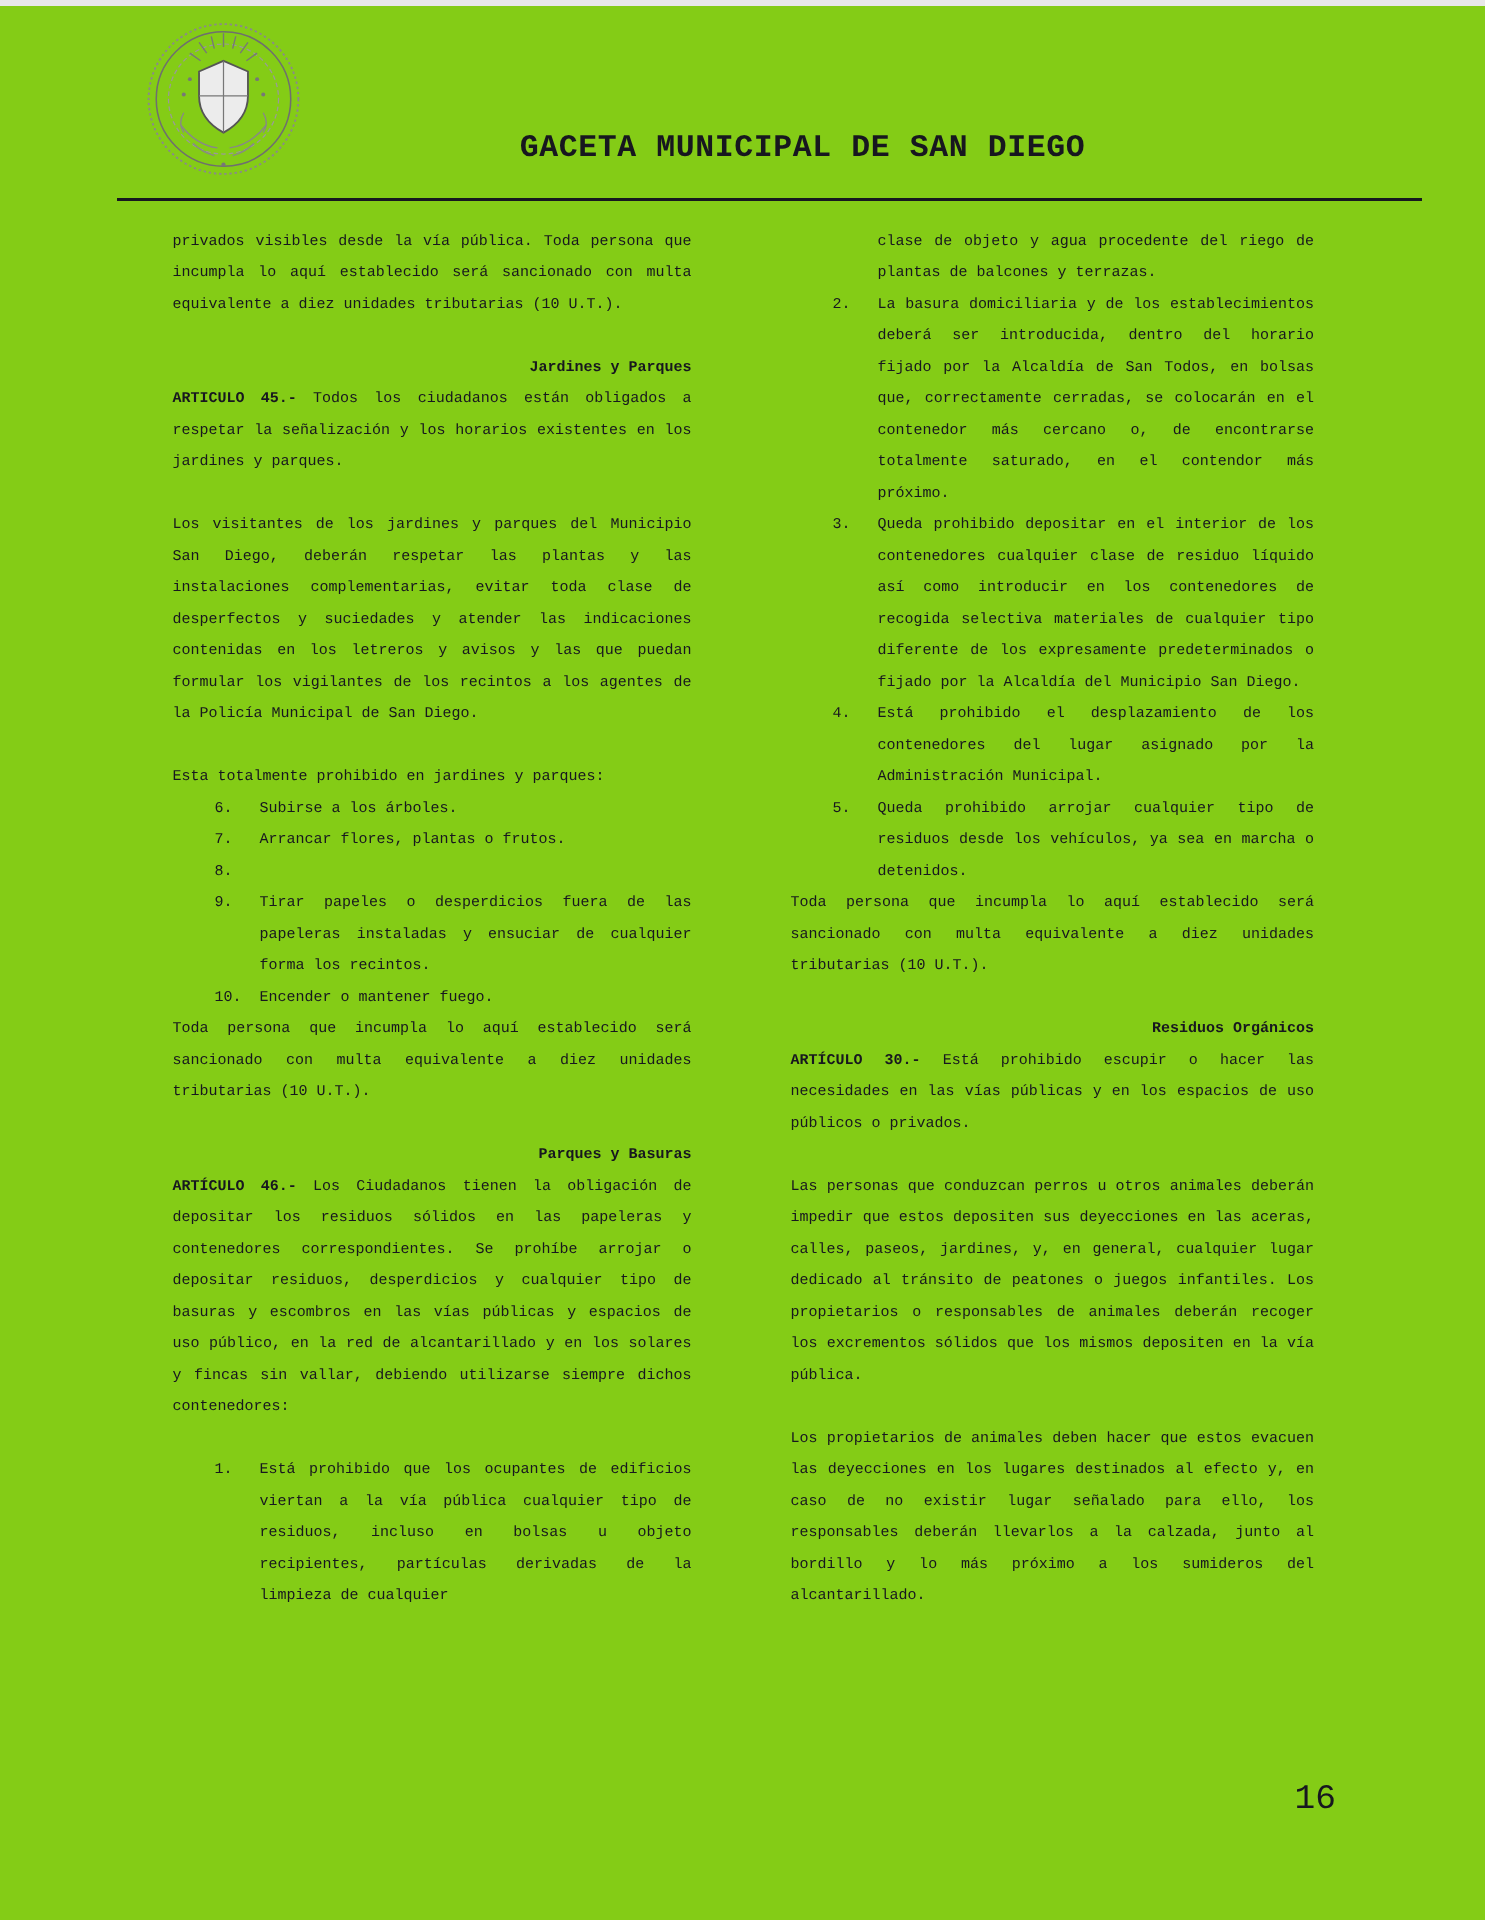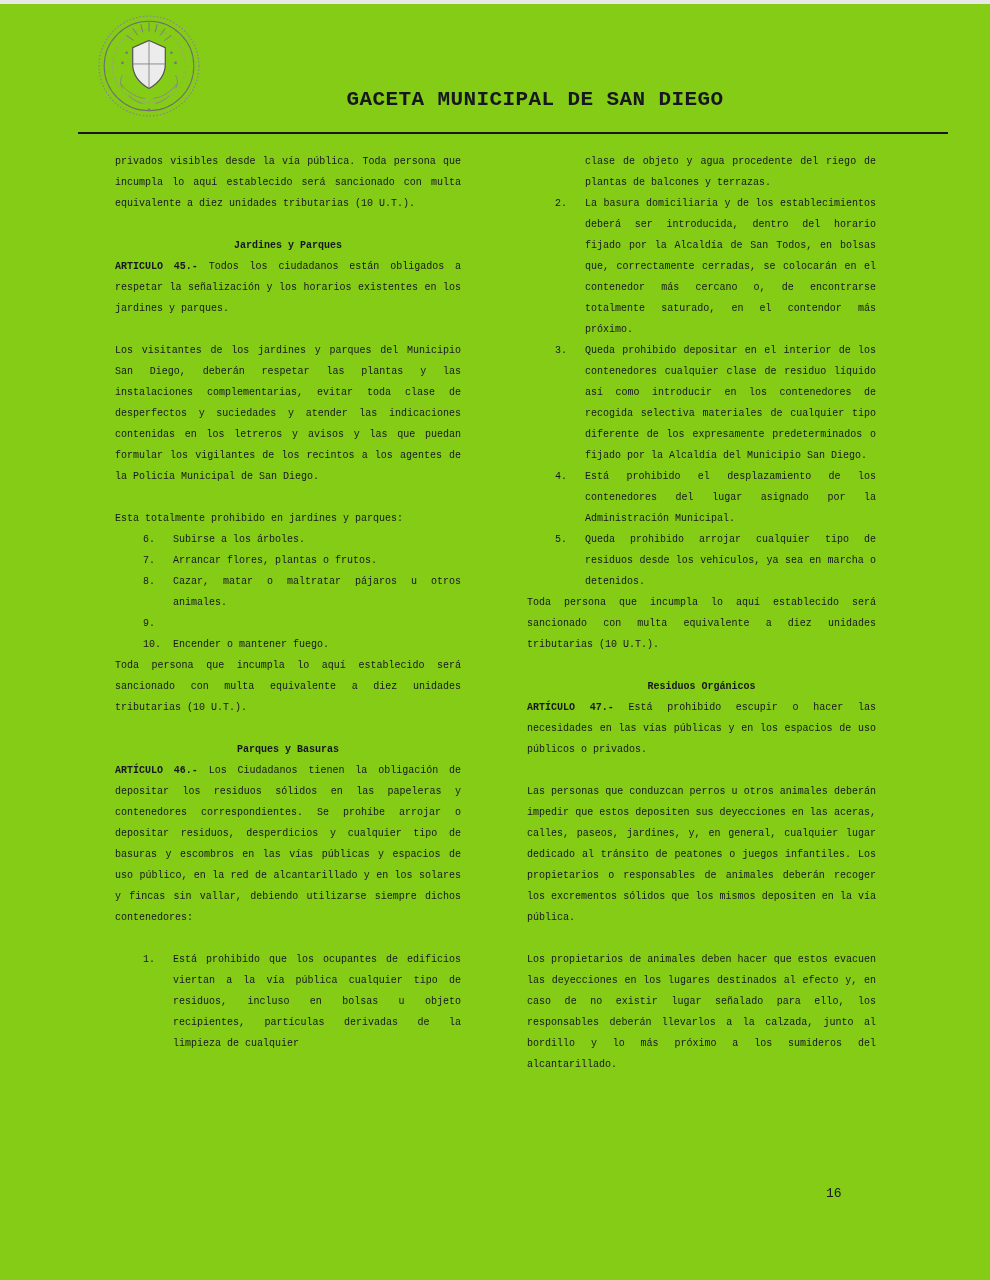--- a/index.html
+++ b/index.html
@@ -23,29 +23,29 @@
     border-top:2.4px solid #17171f;
   }
   .col {
     position:absolute; top:147px;
     font-size:10px; line-height:21px; text-align:justify;
   }
   .col.left  { left:115px; width:346px; }
   .col.right { left:527px; width:349px; }
   .blk   { margin:0 0 21px 0; }
   .tight { margin:0; }
-  .heading { font-weight:700; text-align:center; margin:0; }
+  .heading { font-weight:700; text-align:right; margin:0; }
   .lead  { font-weight:700; }
   .li { display:flex; padding-left:28px; margin:0; }
   .li .num { flex:0 0 30px; text-align:left; }
   .li .txt { flex:1 1 auto; text-align:justify; }
   .cont { margin:0 0 0 58px; }
   .pagenum {
-    position:absolute; top:1182px; left:826px;
-    font-size:13px;
+    position:absolute; top:1182px; left:863px;
+    font-size:23px;
   }
 </style>
 </head>
 <body>
 
 <div class="doc-page">
 
   <div class="seal">
     <svg width="102" height="108" viewBox="0 0 100 106">
       <circle cx="50" cy="53" r="49" fill="none" stroke="#8a8a8a" stroke-width="1.2" stroke-dasharray="1.6 1.8"></circle>
@@ -91,24 +91,24 @@
       <div class="li">
         <span class="num">6.</span>
         <span class="txt">Subirse a los árboles.</span>
       </div>
       <div class="li">
         <span class="num">7.</span>
         <span class="txt">Arrancar flores, plantas o frutos.</span>
       </div>
       <div class="li">
         <span class="num">8.</span>
-        <span class="txt">Cazar, matar o maltratar pájaros u otros animales.</span>
       </div>
       <div class="li">
         <span class="num">9.</span>
+        <span class="txt">Tirar papeles o desperdicios fuera de las papeleras instaladas y ensuciar de cualquier forma los recintos.</span>
       </div>
       <div class="li blk">
         <span class="num">10.</span>
         <span class="txt">Encender o mantener fuego.</span>
       </div>
     </div>
 
     <p class="blk">Toda persona que incumpla lo aquí establecido será sancionado con multa equivalente a diez unidades tributarias (10 U.T.).</p>
 
     <p class="heading">Parques y Basuras</p>
@@ -145,21 +145,21 @@
       <div class="li blk">
         <span class="num">5.</span>
         <span class="txt">Queda prohibido arrojar cualquier tipo de residuos desde los vehículos, ya sea en marcha o detenidos.</span>
       </div>
     </div>
 
     <p class="blk">Toda persona que incumpla lo aquí establecido será sancionado con multa equivalente a diez unidades tributarias (10 U.T.).</p>
 
     <p class="heading">Residuos Orgánicos</p>
 
-    <p class="blk"><span class="lead">ARTÍCULO 47.-</span>
+    <p class="blk"><span class="lead">ARTÍCULO 30.-</span>
       <span>Está prohibido escupir o hacer las necesidades en las vías públicas y en los espacios de uso públicos o privados.</span></p>
 
     <p class="blk">Las personas que conduzcan perros u otros animales deberán impedir que estos depositen sus deyecciones en las aceras, calles, paseos, jardines, y, en general, cualquier lugar dedicado al tránsito de peatones o juegos infantiles. Los propietarios o responsables de animales deberán recoger los excrementos sólidos que los mismos depositen en la vía pública.</p>
 
     <p class="tight">Los propietarios de animales deben hacer que estos evacuen las deyecciones en los lugares destinados al efecto y, en caso de no existir lugar señalado para ello, los responsables deberán llevarlos a la calzada, junto al bordillo y lo más próximo a los sumideros del alcantarillado.</p>
 
   </div>
 
   <div class="pagenum">16</div>
 

